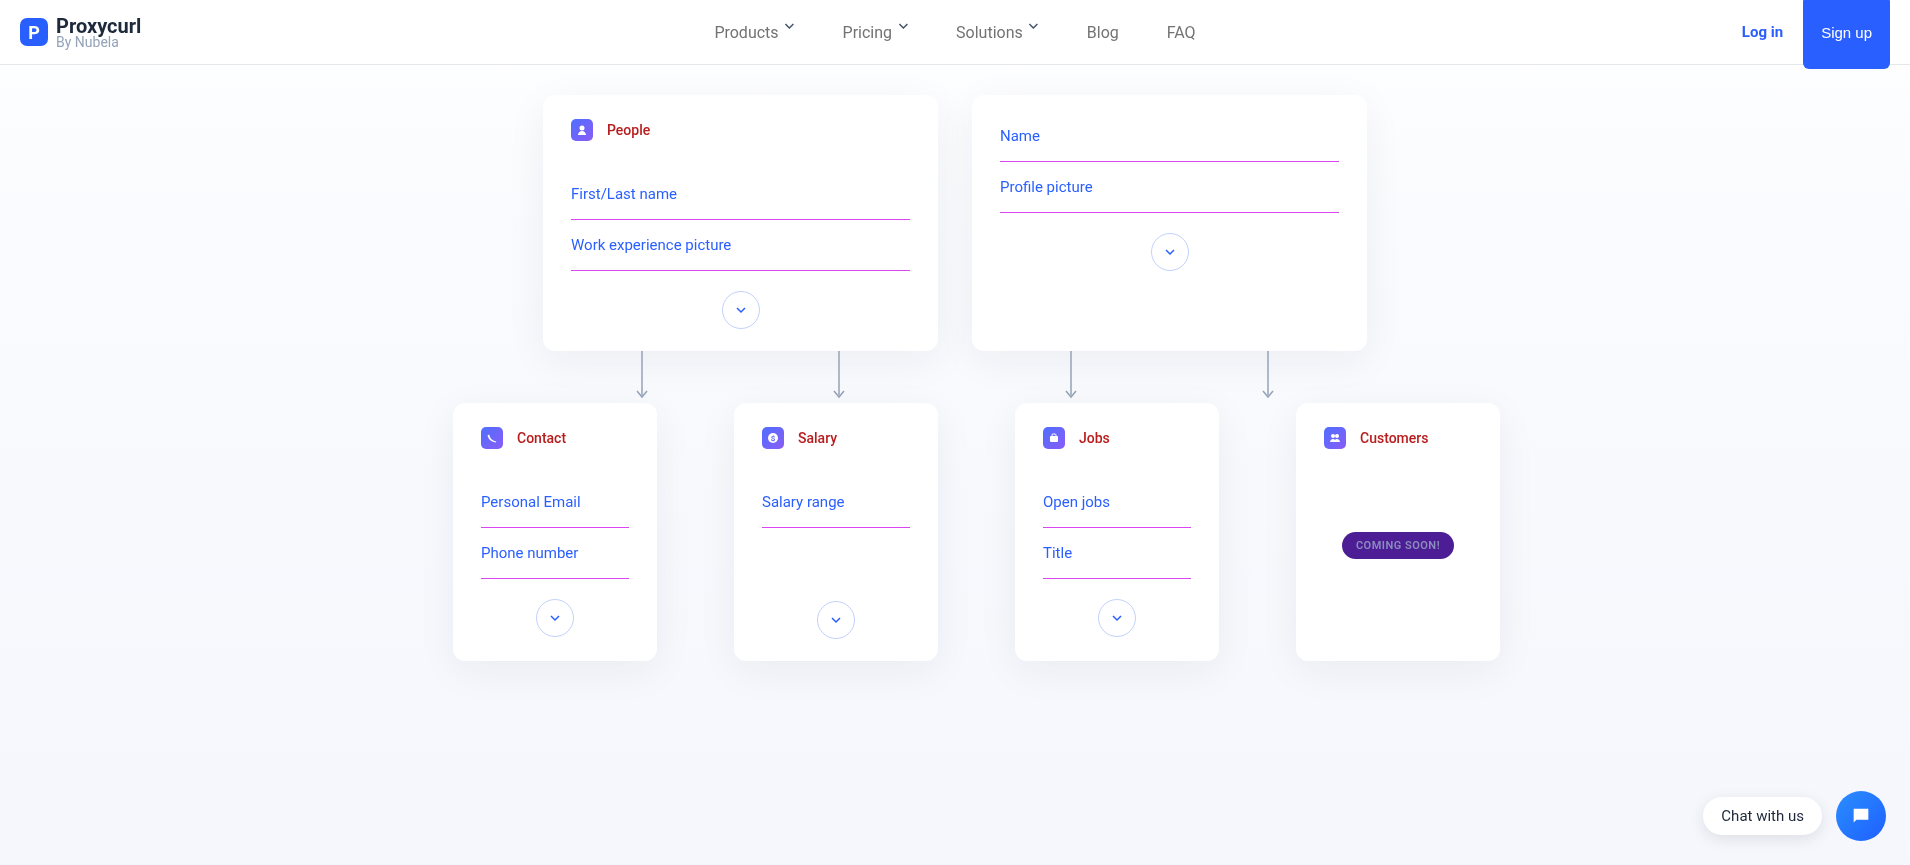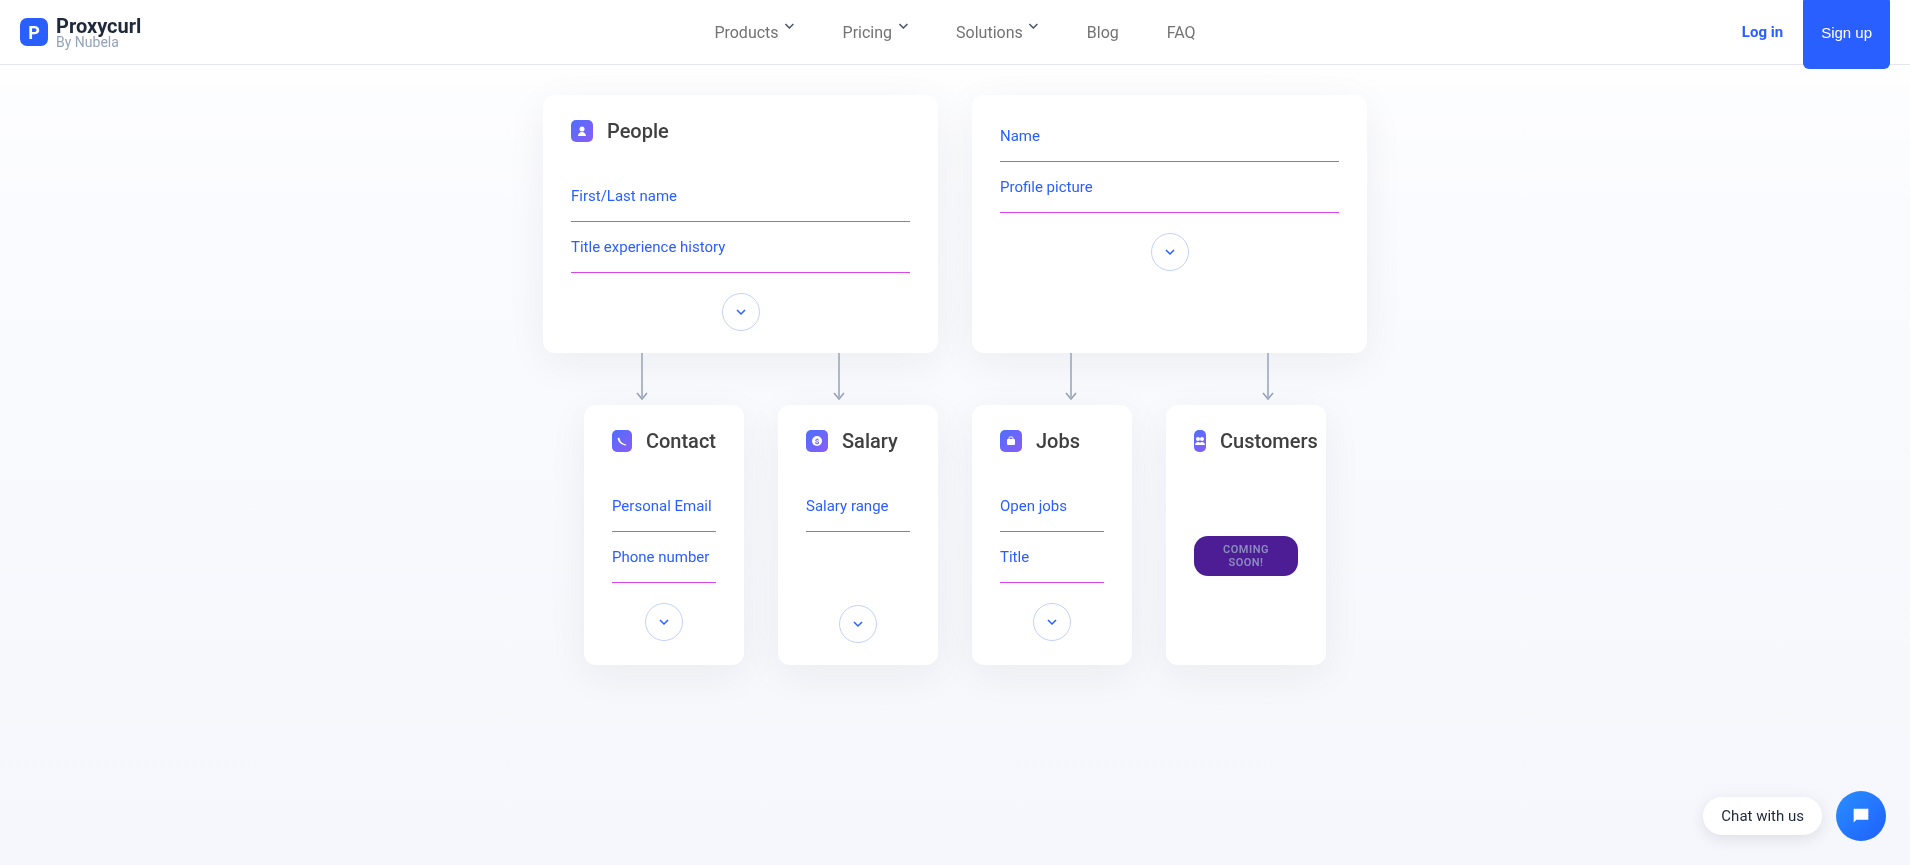--- a/index.html
+++ b/index.html
@@ -105,42 +105,43 @@
     .card {
       background: #ffffff;
       border-radius: 12px;
       padding: 24px 28px 22px;
       box-shadow: 0 10px 40px rgba(30, 41, 59, 0.06);
     }
     .card.large {
       width: 395px;
     }
     .card.small {
-      width: 160px;
+      width: 204px;
+      margin-left: 43px;
     }
     .card-header {
       display: flex;
       align-items: center;
       gap: 14px;
       margin-bottom: 28px;
     }
     .card-icon {
       width: 22px;
       height: 22px;
       border-radius: 5px;
       background: linear-gradient(135deg, #4d6fff 0%, #8b5cf6 100%);
       display: flex;
       align-items: center;
       justify-content: center;
       color: white;
     }
     .card-title {
-      font-size: 20px;
+      font-size: 14px;
       font-weight: 500;
-      color: #404040;
+      color: #b91c1c;
     }
     .card-item {
       color: #2a5fff;
       font-size: 15px;
       padding: 16px 0;
       border-bottom: 1px solid #d946ef;
       cursor: pointer;
     }
     .card-item:first-of-type {
       padding-top: 8px;
@@ -275,21 +276,21 @@
       <div class="card-header">
         <div class="card-icon">
           <svg width="12" height="12" viewBox="0 0 12 12">
               <circle cx="6" cy="4" r="2.5" fill="white"></circle>
               <path d="M2 11c0-2.2 1.8-4 4-4s4 1.8 4 4" fill="white"></path>
             </svg>
         </div>
         <div class="card-title">People</div>
       </div>
       <div class="card-item">First/Last name</div>
-      <div class="card-item">Title experience history</div>
+      <div class="card-item">Work experience picture</div>
       <button class="expand-btn">
         <svg width="12" height="8" viewBox="0 0 12 8">
             <path d="M2 2l4 4 4-4" stroke="#2a5fff" stroke-width="1.5" fill="none"></path>
           </svg>
       </button>
     </div>
     <div class="card large">
       <div class="card-item">Name</div>
       <div class="card-item">Profile picture</div>
       <button class="expand-btn">

